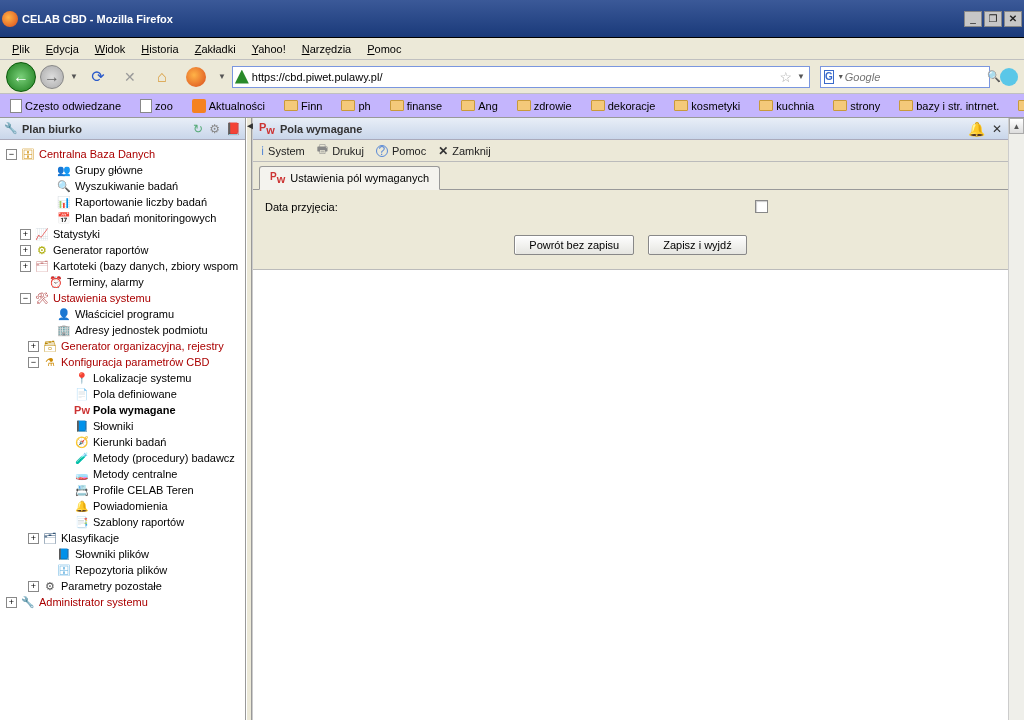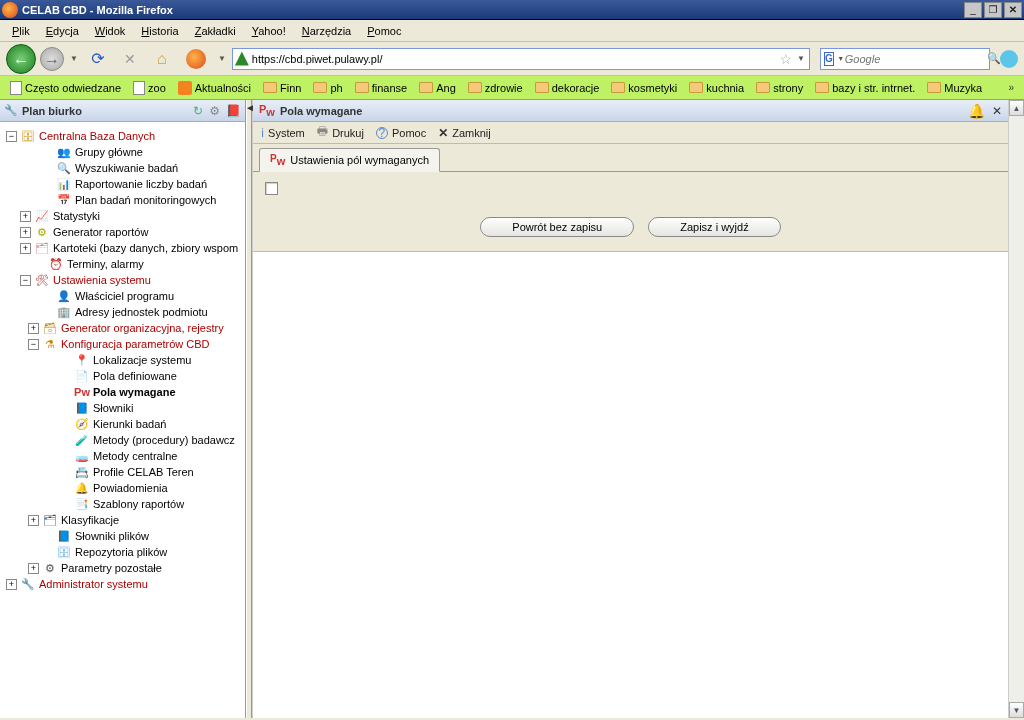--- a/index.html
+++ b/index.html
@@ -1,19 +1,19 @@
 <!DOCTYPE html>
 <html><head>
 <meta charset="utf-8">
 <style>
 * { box-sizing: border-box; margin: 0; padding: 0; font-family: Tahoma, Arial, sans-serif; font-size: 11px; }
 body { background: #ece9d8; width: 1024px; height: 720px; overflow: hidden; }
 
 
-.titlebar { height: 20px; background: linear-gradient(#3b5998,#1a3a7a); display: flex; align-items: center; color: #fff; padding: 0 2px; border-bottom: 1px solid #000; }
+.titlebar { height: 38px; background: linear-gradient(#3b5998,#1a3a7a); display: flex; align-items: center; color: #fff; padding: 0 2px; border-bottom: 1px solid #000; }
 .titlebar .ff-icon { width: 16px; height: 16px; background: radial-gradient(circle at 40% 40%, #ffb347, #d94a1b); border-radius: 50%; margin-right: 4px; }
 .titlebar .title { font-weight: bold; flex: 1; }
 .titlebar .winbtn { width: 18px; height: 16px; background: #c7c7c7; border: 1px solid #888; margin-left: 2px; display: flex; align-items: center; justify-content: center; font-family: Arial; font-size: 10px; color: #222; }
 .titlebar .winbtn.close { font-weight: bold; }
 
 
 .menubar { height: 22px; background: #ece9d8; display: flex; align-items: center; padding: 0 4px; border-bottom: 1px solid #c0c0c0; }
 .menubar .mitem { padding: 2px 8px; cursor: default; }
 .menubar .mitem span.u { text-decoration: underline; }
 
@@ -32,21 +32,21 @@
 .urlbar .lockicon { width: 14px; height: 14px; display: inline-block; background:#2a8a2a; clip-path: polygon(50% 0,100% 100%,0 100%); margin-right: 3px;}
 .urlbar input { border: none; outline: none; flex: 1; font-size: 11px; }
 .urlbar .star { color: #aaa; margin: 0 3px; font-size: 14px; }
 .searchbar { width: 170px; height: 22px; background: #fff; border: 1px solid #7a96df; display: flex; align-items: center; padding: 0 3px; margin-left: 6px; }
 .searchbar .g { width: 14px; height: 14px; border: 1px solid #3a6aca; color:#3a6aca; display:flex;align-items:center;justify-content:center;font-weight:bold;font-size:10px; margin-right:3px; }
 .searchbar input { border:none; outline:none; flex:1; color:#888; font-style:italic; }
 .searchbar .mag { color:#3a6aca; }
 .skype-icon { width:18px; height:18px; background:#5ac7e8; border-radius:50%; margin-left:6px; }
 
 
-.bmbar { height: 24px; background: #bef264; display: flex; align-items: center; padding: 0 6px; border-bottom: 1px solid #999; gap: 4px; overflow: hidden; }
+.bmbar { height: 24px; background: #c4b5fd; display: flex; align-items: center; padding: 0 6px; border-bottom: 1px solid #999; gap: 11px; overflow: hidden; }
 .bmitem { display: flex; align-items: center; gap: 3px; padding: 2px 4px; white-space: nowrap; }
 .folder-icon { width: 14px; height: 11px; background: #f4c97a; border: 1px solid #c89a3a; border-radius: 1px; }
 .rss-icon { width: 14px; height: 14px; background: #f58220; border-radius: 2px; }
 .page-icon { width: 12px; height: 14px; background: #fff; border: 1px solid #888; }
 .bmbar .chev { margin-left: auto; font-size: 10px; color:#333; padding: 0 4px; }
 
 
 .content { display: flex; height: calc(720px - 22px - 22px - 34px - 24px); position: relative; }
 
 
@@ -88,21 +88,21 @@
 .tab-strip { height:28px; background:#ece9d8; border-bottom:1px solid #999; display:flex; align-items:flex-end; padding:0 6px; }
 .tab { background:#f4f3ee; border:1px solid #999; border-bottom:1px solid #f4f3ee; border-radius:3px 3px 0 0; padding:4px 10px; display:flex; align-items:center; gap:5px; position:relative; top:1px; }
 .tab .tabicon { color:#c33; font-weight:bold; font-size:10px; }
 
 .form-area { background:#ece9d8; border-bottom:1px solid #bbb; }
 .form-row { display:flex; align-items:center; padding:10px 12px; }
 .form-row .flabel { width: 490px; }
 .form-row .fcheck { width:13px; height:13px; border:1px solid #888; background:#fff; box-shadow: inset 1px 1px 1px #ccc; }
 
 .button-row { display:flex; justify-content:center; gap:14px; padding:12px 0 14px; background:#ece9d8; }
-.btn { background: linear-gradient(#fefefe,#e5e5e0); border:1px solid #888; padding:3px 31px; border-radius:10px; box-shadow:1px 1px 0 #fff inset; cursor:pointer; }
+.btn { background: linear-gradient(#fefefe,#e5e5e0); border:1px solid #888; padding:3px 14px; border-radius:2px; box-shadow:1px 1px 0 #fff inset; cursor:pointer; }
 
 .scrollbar-v { width:16px; background:#ece9d8; border-left:1px solid #ccc; display:flex; flex-direction:column; }
 .scrollbar-v .sbtn { height:16px; background:linear-gradient(#fff,#ddd); border:1px solid #aaa; display:flex;align-items:center;justify-content:center; font-size:8px; color:#555; }
 .scrollbar-v .strack { flex:1; background:#efefea; }
 
 
 .ico.db{ color:#c80; } .ico.group{ color:#a83; } .ico.search{ color:#555; }
 .ico.report{ color:#357; } .ico.plan{ color:#696; } .ico.stat{ color:#a33; }
 .ico.gen{ color:#aa0; } .ico.kart{ color:#c88; } .ico.clock{ color:#47a; }
 .ico.set{ color:#a33; } .ico.own{ color:#555; } .ico.addr{ color:#579; }
@@ -420,20 +420,21 @@
         </div>
     </div>
     <div class="tab-strip">
       <div class="tab">
         <span class="tabicon">P<sub>w</sub></span>
         <span>Ustawienia pól wymaganych</span>
       </div>
     </div>
     <div class="form-area">
       <div class="form-row">
+        <span class="flabel">Data przyjęcia:</span>
         <span class="fcheck"></span>
       </div>
       <div class="button-row">
         <button class="btn">Powrót bez zapisu</button>
         <button class="btn">Zapisz i wyjdź</button>
       </div>
     </div>
     <div style="flex:1;background:#fff"></div>
   </div>
 

